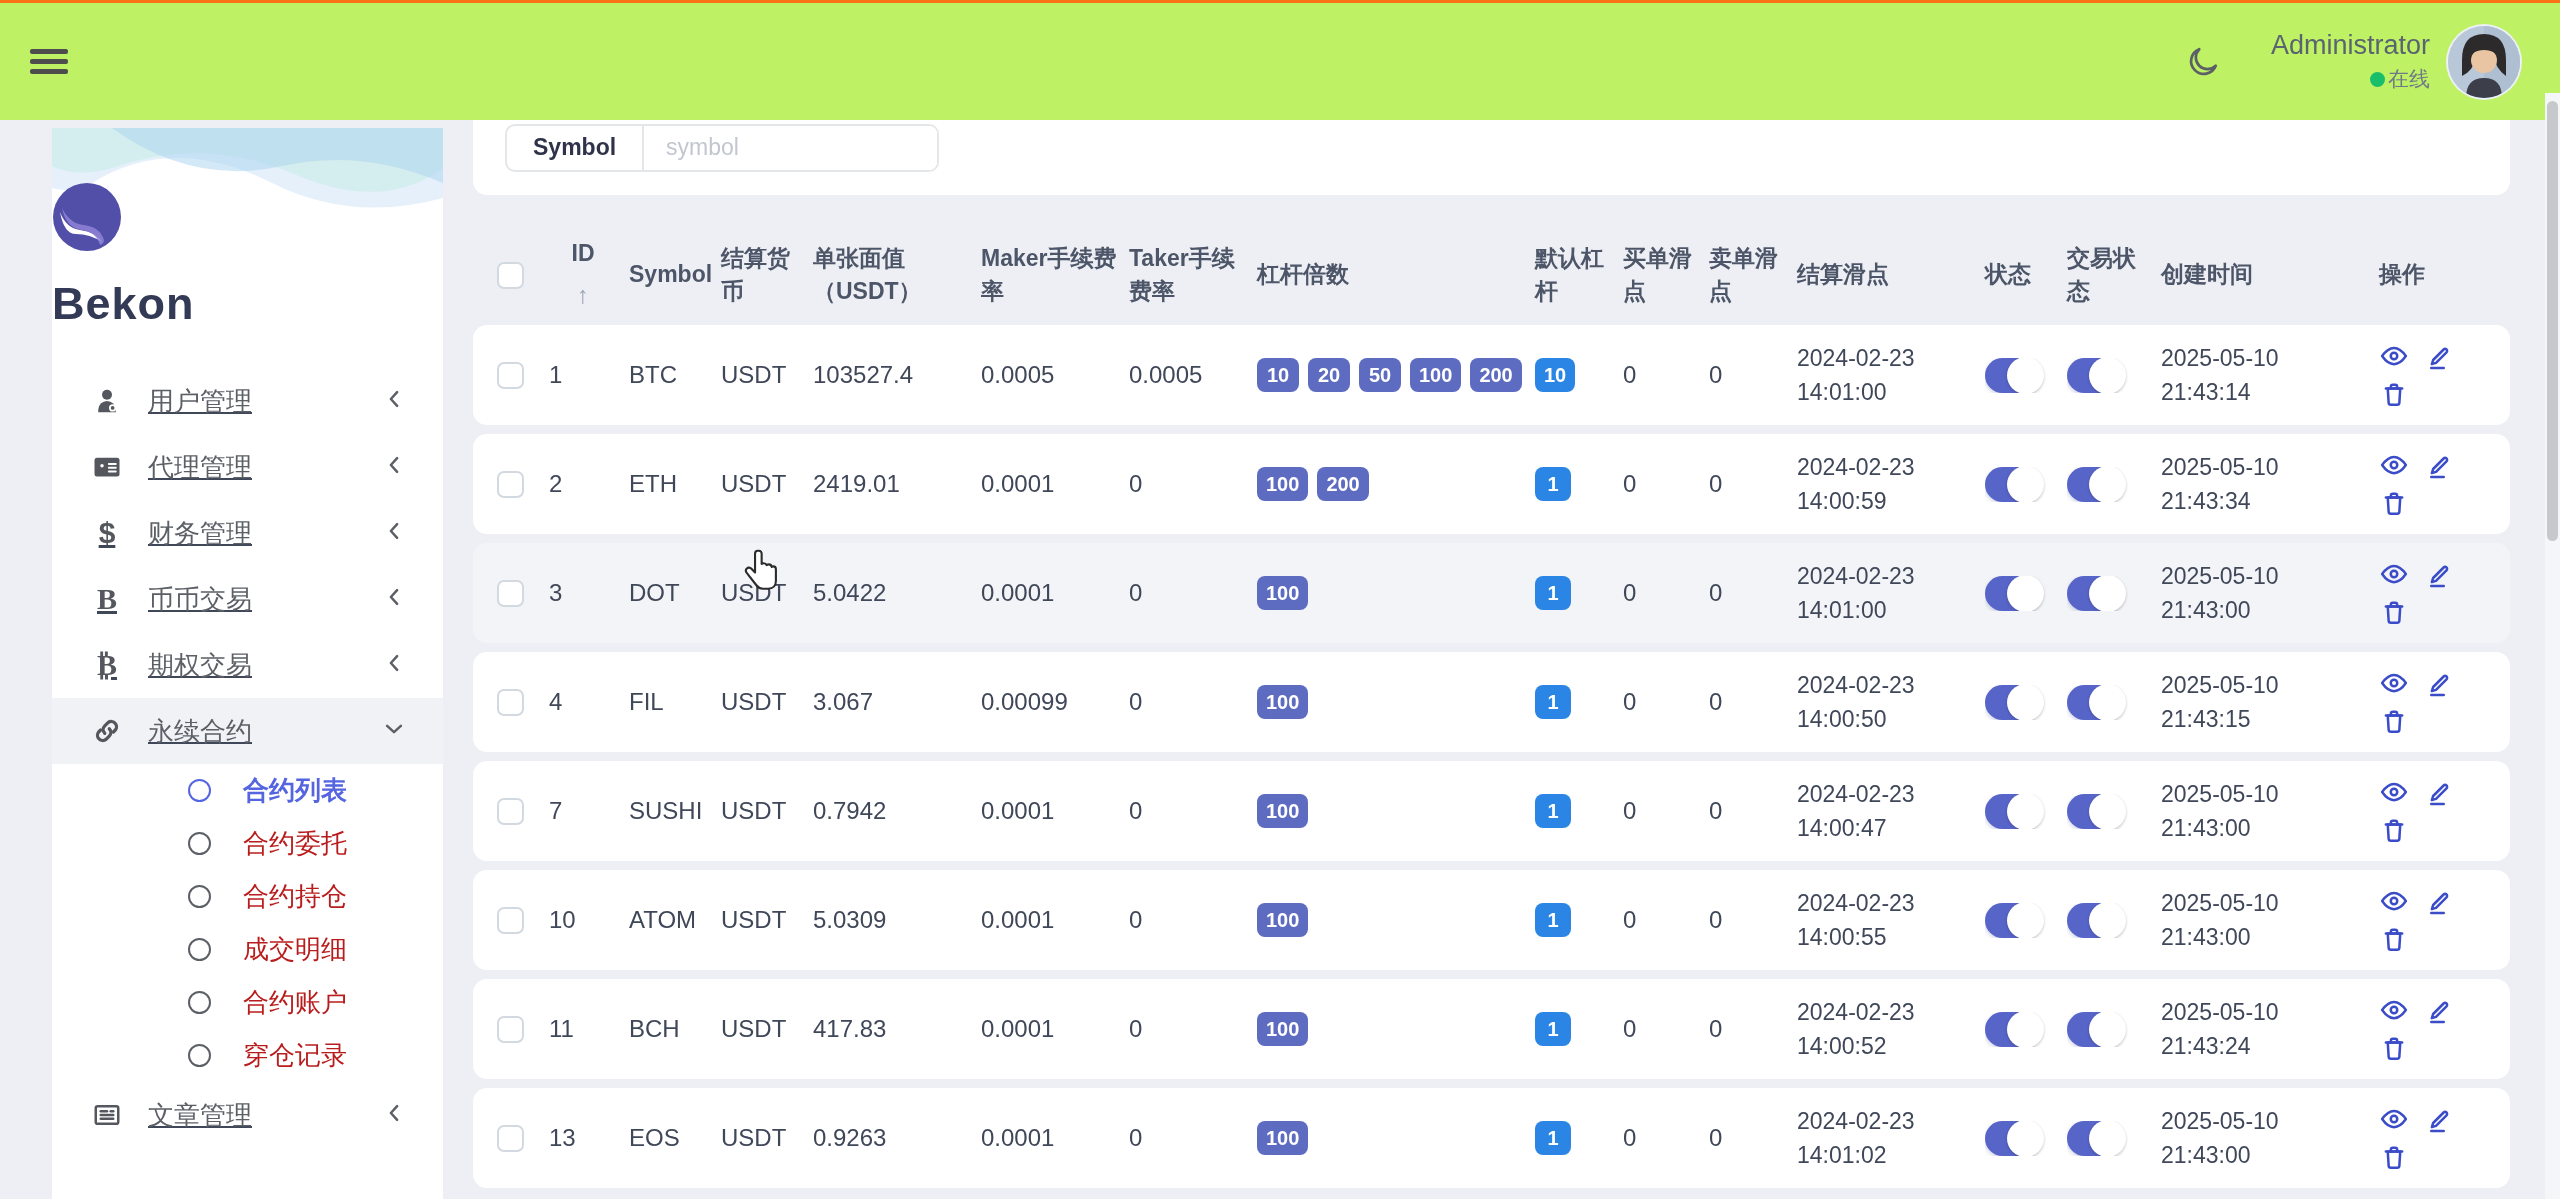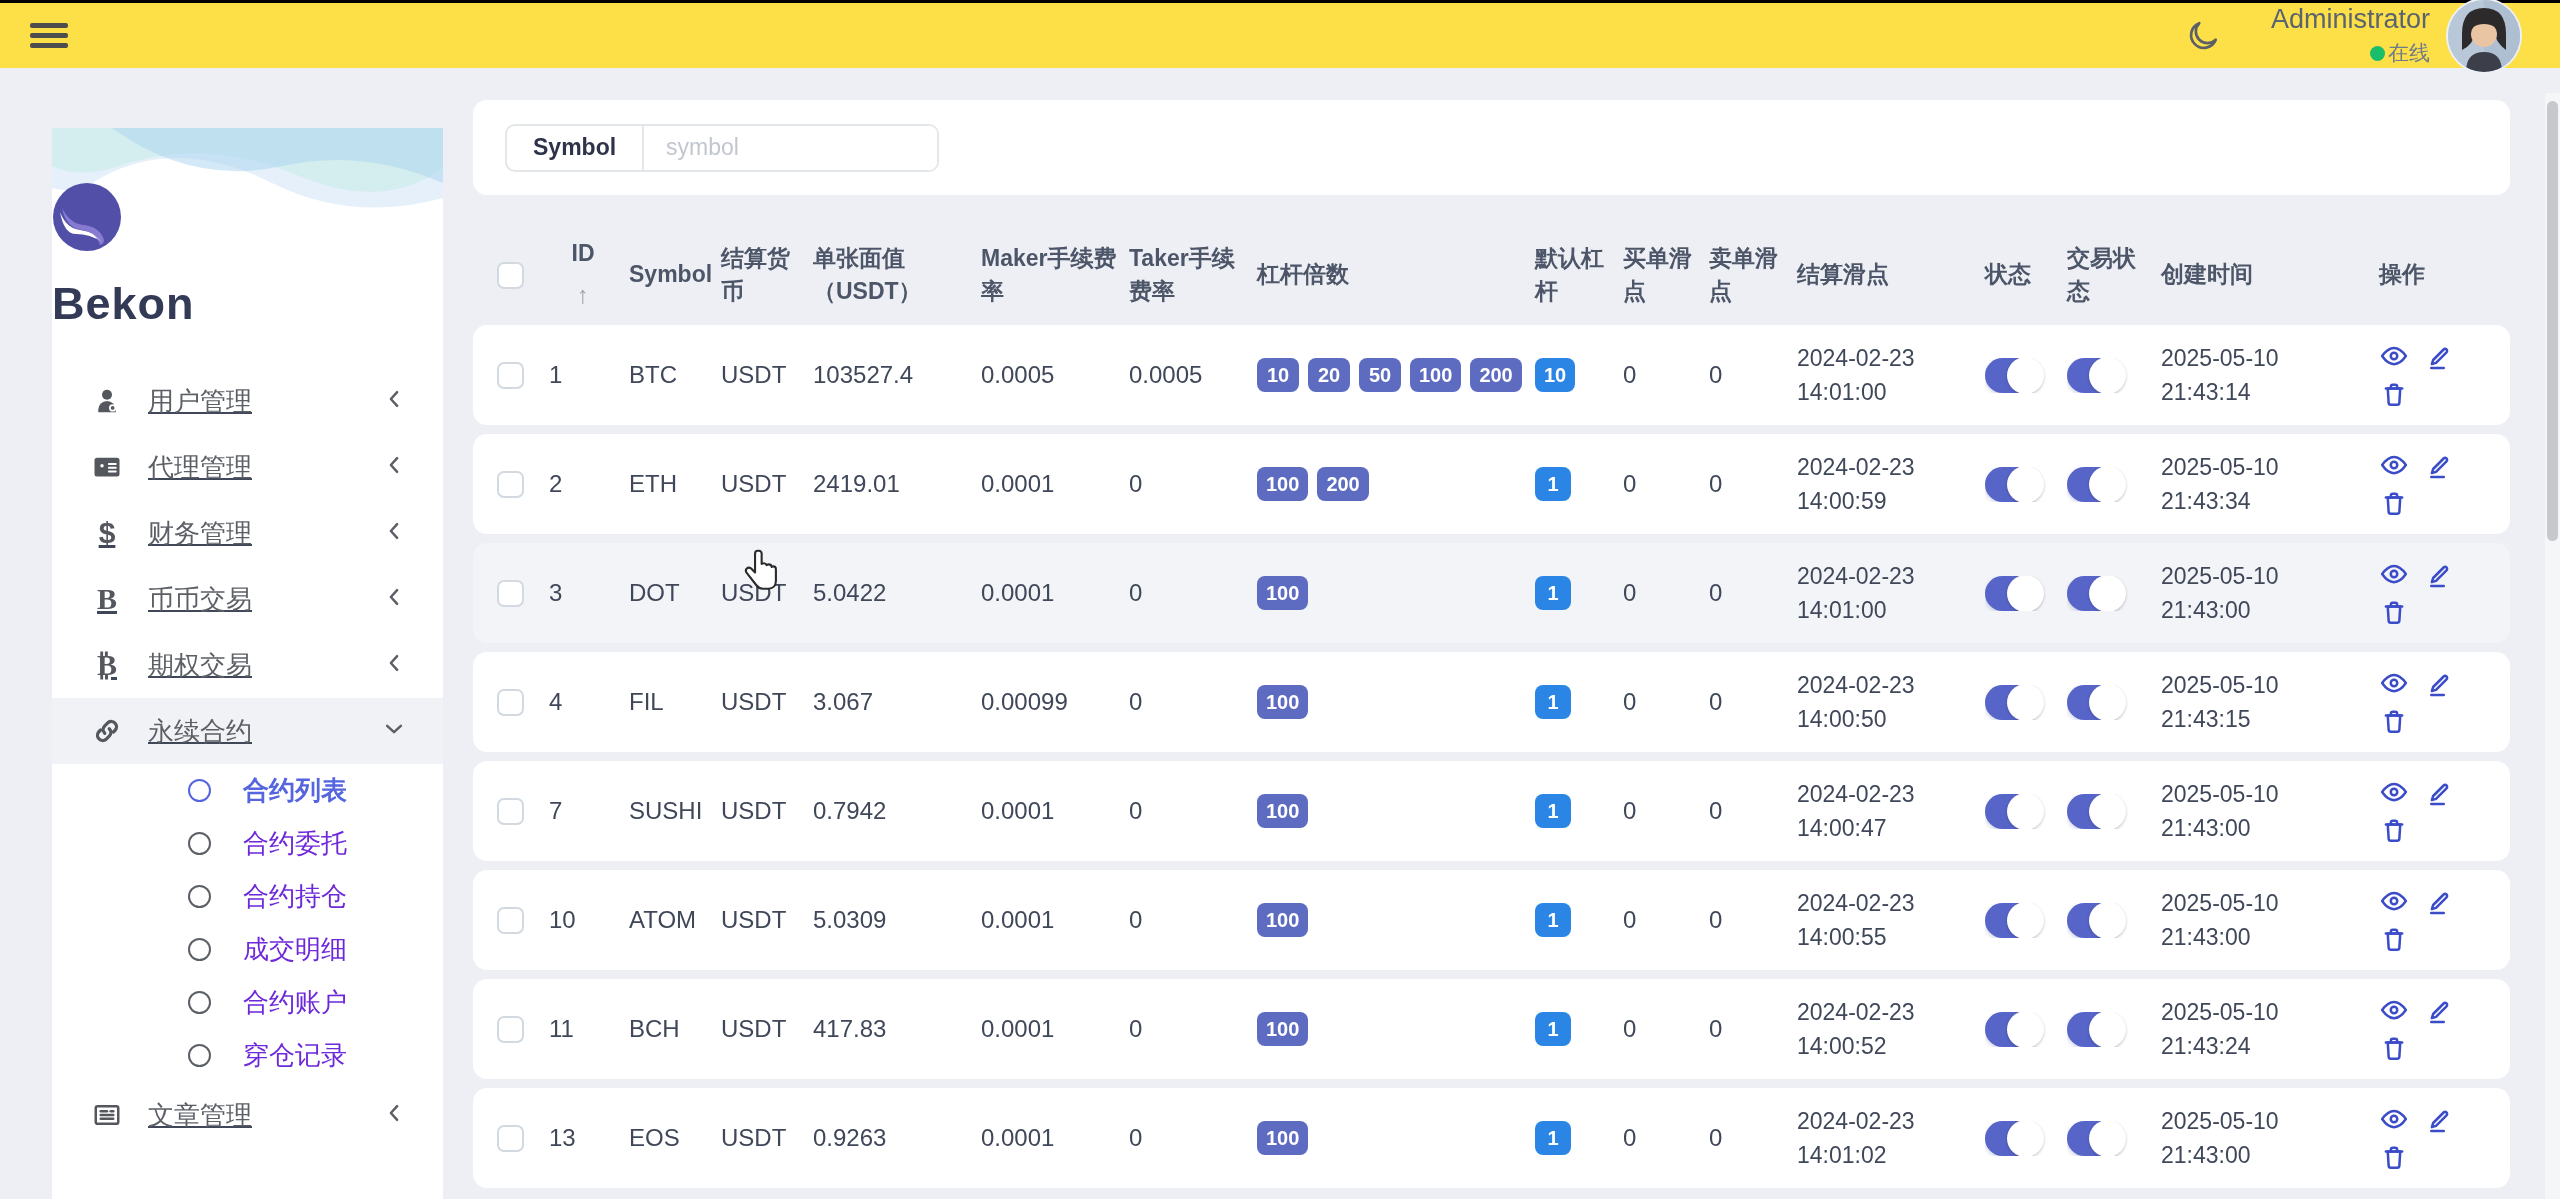--- a/index.html
+++ b/index.html
@@ -3,23 +3,23 @@
 <meta charset="utf-8">
 <style>
   * { margin:0; padding:0; box-sizing:border-box; }
   html,body { width:2560px; height:1199px; overflow:hidden; }
   body {
     font-family:"Liberation Sans","DejaVu Sans",sans-serif;
     background:#edeff4; color:#3f4759; position:relative;
   }
   
   .topbar {
-    position:absolute; left:0; top:0; width:2560px; height:68px;
-    background:#fde047; z-index:30;
-    border-top:3px solid #000000;
+    position:absolute; left:0; top:0; width:2560px; height:120px;
+    background:#bef264; z-index:30;
+    border-top:3px solid #f97316;
     display:flex; align-items:center; justify-content:space-between;
     padding:0 40px 0 30px;
   }
   .hamburger { width:40px; height:36px; display:flex; flex-direction:column; justify-content:center; gap:5px; cursor:pointer; }
   .hamburger span { display:block; width:38px; height:5px; background:#4d4d4d; border-radius:2px; }
   .topbar-right { display:flex; align-items:center; gap:46px; }
   .moon-btn { width:44px; height:44px; display:flex; align-items:center; justify-content:center; cursor:pointer; }
   .userbox { display:flex; align-items:center; gap:18px; }
   .usermeta { display:flex; flex-direction:column; align-items:flex-end; gap:4px; }
   .username { font-size:27px; color:#5a6470; }
@@ -36,21 +36,21 @@
   .brandlogo { width:70px; height:70px; margin:0 auto; }
   .brandname { margin-top:22px; font-size:45px; font-weight:700; color:#333a56; letter-spacing:1px; }
   .menu { margin-top:38px; }
   .menu-item { position:relative; height:66px; display:flex; align-items:center; padding:0 34px 0 38px; cursor:pointer;text-decoration:underline; }
   .menu-item.expanded { background:#f1f2f6; }
   .menu-item .mi-icon { width:34px; display:flex; justify-content:center; color:#54585e; flex:0 0 34px; }
   .menu-item .mi-label { margin-left:24px; font-size:26px; color:#5c6066; flex:1; }
   .menu-item .mi-chevron { color:#5c6066; }
   .submenu-item { height:53px; display:flex; align-items:center; padding-left:136px; cursor:pointer; }
   .submenu-item .ring { width:23px; height:23px; border:2.5px solid #5c6066; border-radius:50%; flex:0 0 23px; }
-  .submenu-item .sm-label { margin-left:32px; font-size:26px; color:#6d28d9; }
+  .submenu-item .sm-label { margin-left:32px; font-size:26px; color:#b91c1c; }
   .submenu-item.active .ring { border-color:#5565e0; }
   .submenu-item.active .sm-label { color:#5565e0; font-weight:700; }
   .glyph-icon { font-size:30px; font-weight:700; line-height:1; }
   
   .main { position:absolute; left:473px; top:93px; width:2037px; z-index:10; }
   .filter-card { margin-top:7px; height:95px; background:#ffffff; border-radius:14px; display:flex; align-items:center; padding:0 32px; }
   .input-group { display:flex; align-items:stretch; width:434px; height:48px; border:2px solid #e4e7ea; border-radius:10px; overflow:hidden; background:#fff; }
   .input-group .ig-label { display:flex; align-items:center; padding:0 26px; font-size:23px; font-weight:700; color:#2f3349; border-right:2px solid #e4e7ea; }
   .input-group input { border:none; outline:none; flex:1; font-size:23px; padding:0 22px; color:#3f4759; font-family:inherit; }
   .input-group input::placeholder { color:#c2c7cf; }

